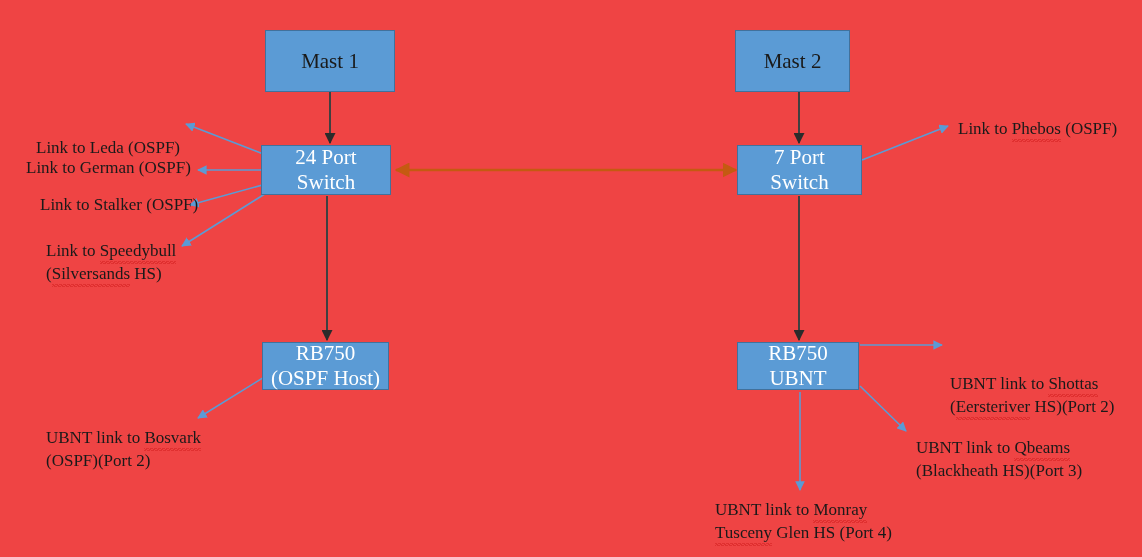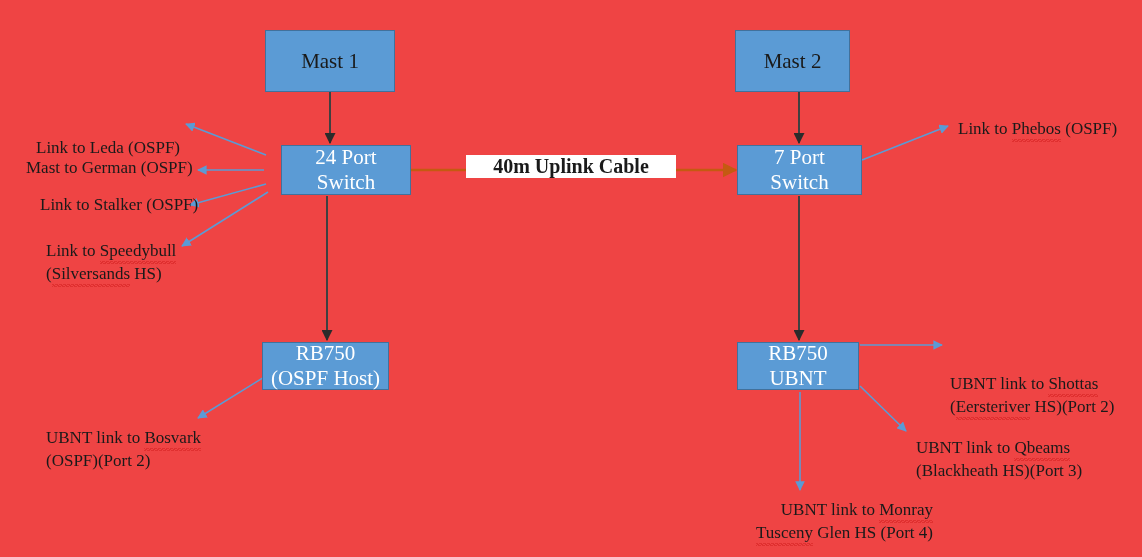--- a/index.html
+++ b/index.html
@@ -124,36 +124,35 @@
         <line x1="862" y1="160" x2="948" y2="126" stroke="#5B9BD5" stroke-width="1.6" marker-end="url(#blueArrow)"></line>
         <line x1="860" y1="345" x2="942" y2="345" stroke="#5B9BD5" stroke-width="1.6" marker-end="url(#blueArrow)"></line>
         <line x1="860" y1="386" x2="906" y2="431" stroke="#5B9BD5" stroke-width="1.6" marker-end="url(#blueArrow)"></line>
         <line x1="800" y1="392" x2="800" y2="490" stroke="#5B9BD5" stroke-width="1.6" marker-end="url(#blueArrow)"></line>
       </g>
   </svg>
 
   <div id="nodes-layer">
       <div class="node dark-text" style="left: 265px; top: 30px; width: 130px; height: 62px;">Mast 1</div>
       <div class="node dark-text" style="left: 735px; top: 30px; width: 115px; height: 62px;">Mast 2</div>
-      <div class="node" style="left: 281px; top: 145px; width: 130px; height: 50px;">24 Port
+      <div class="node" style="left: 261px; top: 145px; width: 130px; height: 50px;">24 Port
 Switch</div>
       <div class="node" style="left: 737px; top: 145px; width: 125px; height: 50px;">7 Port
 Switch</div>
       <div class="node" style="left: 262px; top: 342px; width: 127px; height: 48px;">RB750
 (OSPF Host)</div>
       <div class="node" style="left: 737px; top: 342px; width: 122px; height: 48px;">RB750
 UBNT</div>
     </div>
   <div id="labels-layer">
       <div class="label" style="left: 36px; top: 115px; width: 160px; margin-top: 22px;">Link to Leda (OSPF)</div>
-      <div class="label" style="left: 26px; top: 157px; width: 176px;">Mast to German (OSPF)</div>
+      <div class="label" style="left: 26px; top: 157px; width: 176px;">Link to German (OSPF)</div>
       <div class="label" style="left: 40px; top: 194px; width: 170px;">Link to Stalker (OSPF)</div>
       <div class="label" style="left: 46px; top: 240px; width: 160px;">Link to <span class="sp">Speedybull</span><br>(<span class="sp sp2">Silversands</span>  HS)</div>
       <div class="label" style="left: 46px; top: 427px; width: 180px;">UBNT link to <span class="sp">Bosvark</span><br>(OSPF)(Port 2)</div>
       <div class="label" style="left: 958px; top: 118px; width: 185px;">Link to <span class="sp">Phebos</span> (OSPF)</div>
       <div class="label" style="left: 950px; top: 337px; width: 190px; margin-top: 36px;">UBNT link to <span class="sp">Shottas</span><br>(<span class="sp sp2">Eersteriver</span> HS)(Port 2)</div>
       <div class="label" style="left: 916px; top: 437px; width: 190px;">UBNT link to <span class="sp">Qbeams</span><br>(Blackheath HS)(Port 3)</div>
-      <div class="label" style="left: 733px; top: 499px; width: 200px; text-align: right;">UBNT link to <span class="sp">Monray</span><br><span class="sp sp2">Tusceny</span> Glen HS (Port 4)</div>
+      <div class="label" style="left: 715px; top: 499px; width: 200px;">UBNT link to <span class="sp">Monray</span><br><span class="sp sp2">Tusceny</span> Glen HS (Port 4)</div>
     </div>
 
-  <div class="uplink-label" id="uplink-label" style="left: 466px; top: 155px; width: 200px; text-align: center;">40m Uplink Cable</div>
 
 </div>
 
 </body></html>

